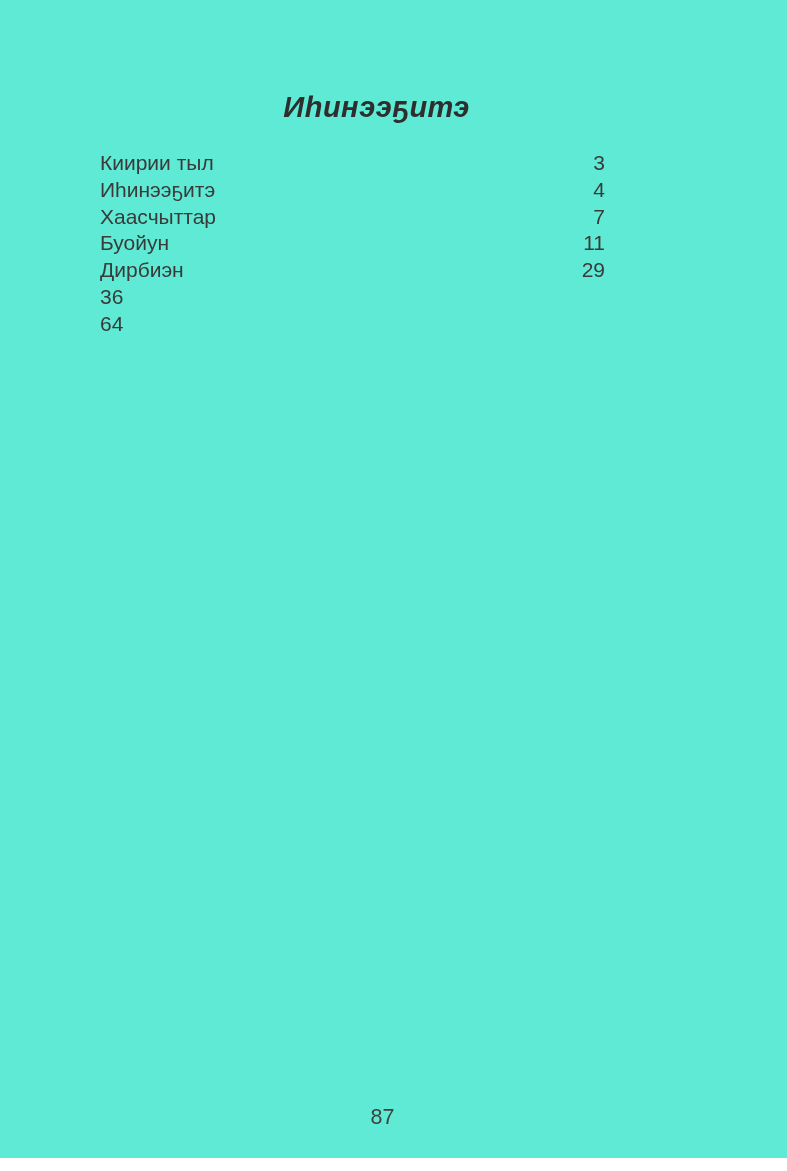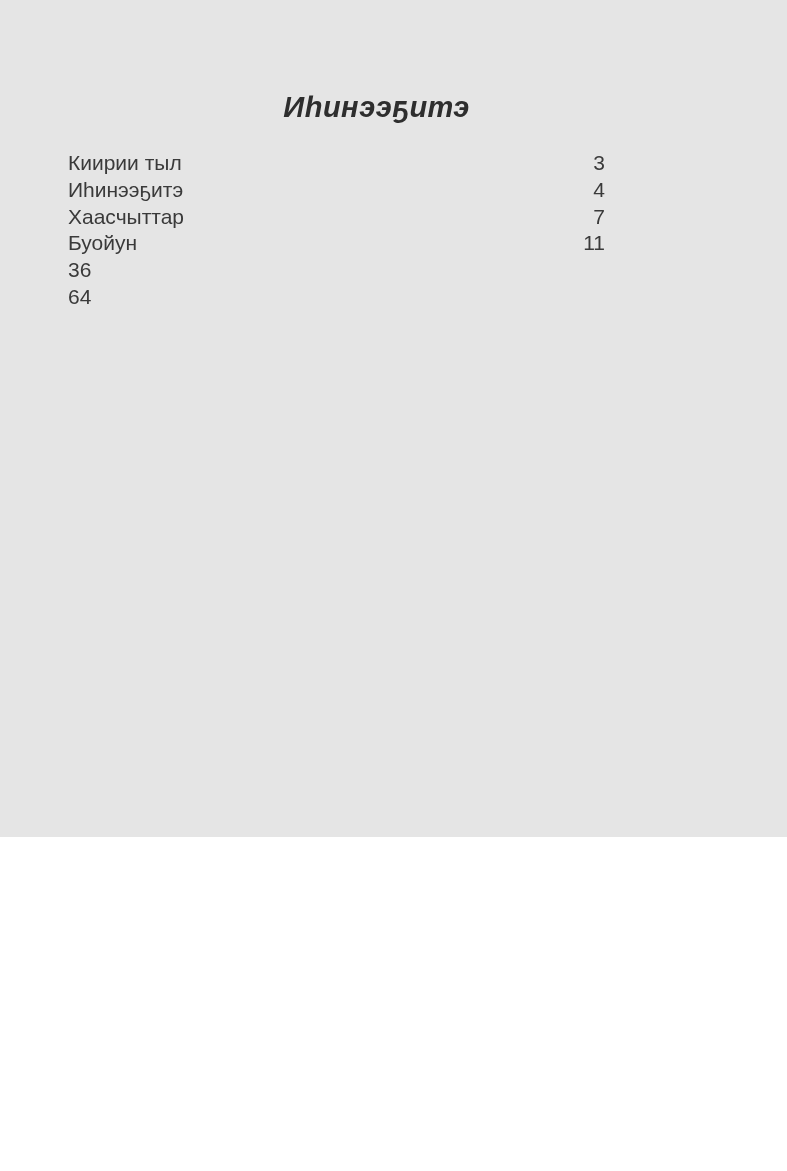--- a/index.html
+++ b/index.html
@@ -3,22 +3,22 @@
 <meta charset="utf-8">
 <style>
   html, body {
     margin: 0;
     padding: 0;
     background: #ffffff;
   }
   .page {
     position: relative;
     width: 787px;
-    height: 837px;
-    background: #e5e5e5;
+    height: 1158px;
+    background: #5eead4;
     font-family: "Liberation Sans", sans-serif;
     color: #3a3a3a;
     overflow: hidden;
   }
   .book-title {
     position: absolute;
     top: 91px;
     left: 0;
     width: 787px;
     text-align: center;
@@ -35,20 +35,21 @@
     left: 68px;
     width: 537px;
   }
   .toc-row {
     display: flex;
     justify-content: space-between;
     align-items: flex-start;
     height: 26.8px;
     line-height: 26.8px;
     font-size: 21px;
+    margin-left: 32px;
   }
   .toc-label {
     white-space: nowrap;
   }
   .toc-page {
     white-space: nowrap;
     text-align: right;
   }
   .page-number {
     position: absolute;
@@ -83,20 +84,24 @@
     <div class="toc-row">
       <span class="toc-label">Хаасчыттар</span>
       <span class="toc-page">7</span>
     </div>
 
     <div class="toc-row">
       <span class="toc-label">Буойун</span>
       <span class="toc-page">11</span>
     </div>
 
+    <div class="toc-row">
+      <span class="toc-label">Дирбиэн</span>
+      <span class="toc-page">29</span>
+    </div>
 
     <div class="toc-row">
       <span class="toc-page">36</span>
     </div>
 
     <div class="toc-row">
       <span class="toc-page">64</span>
     </div>
 
   </div>

